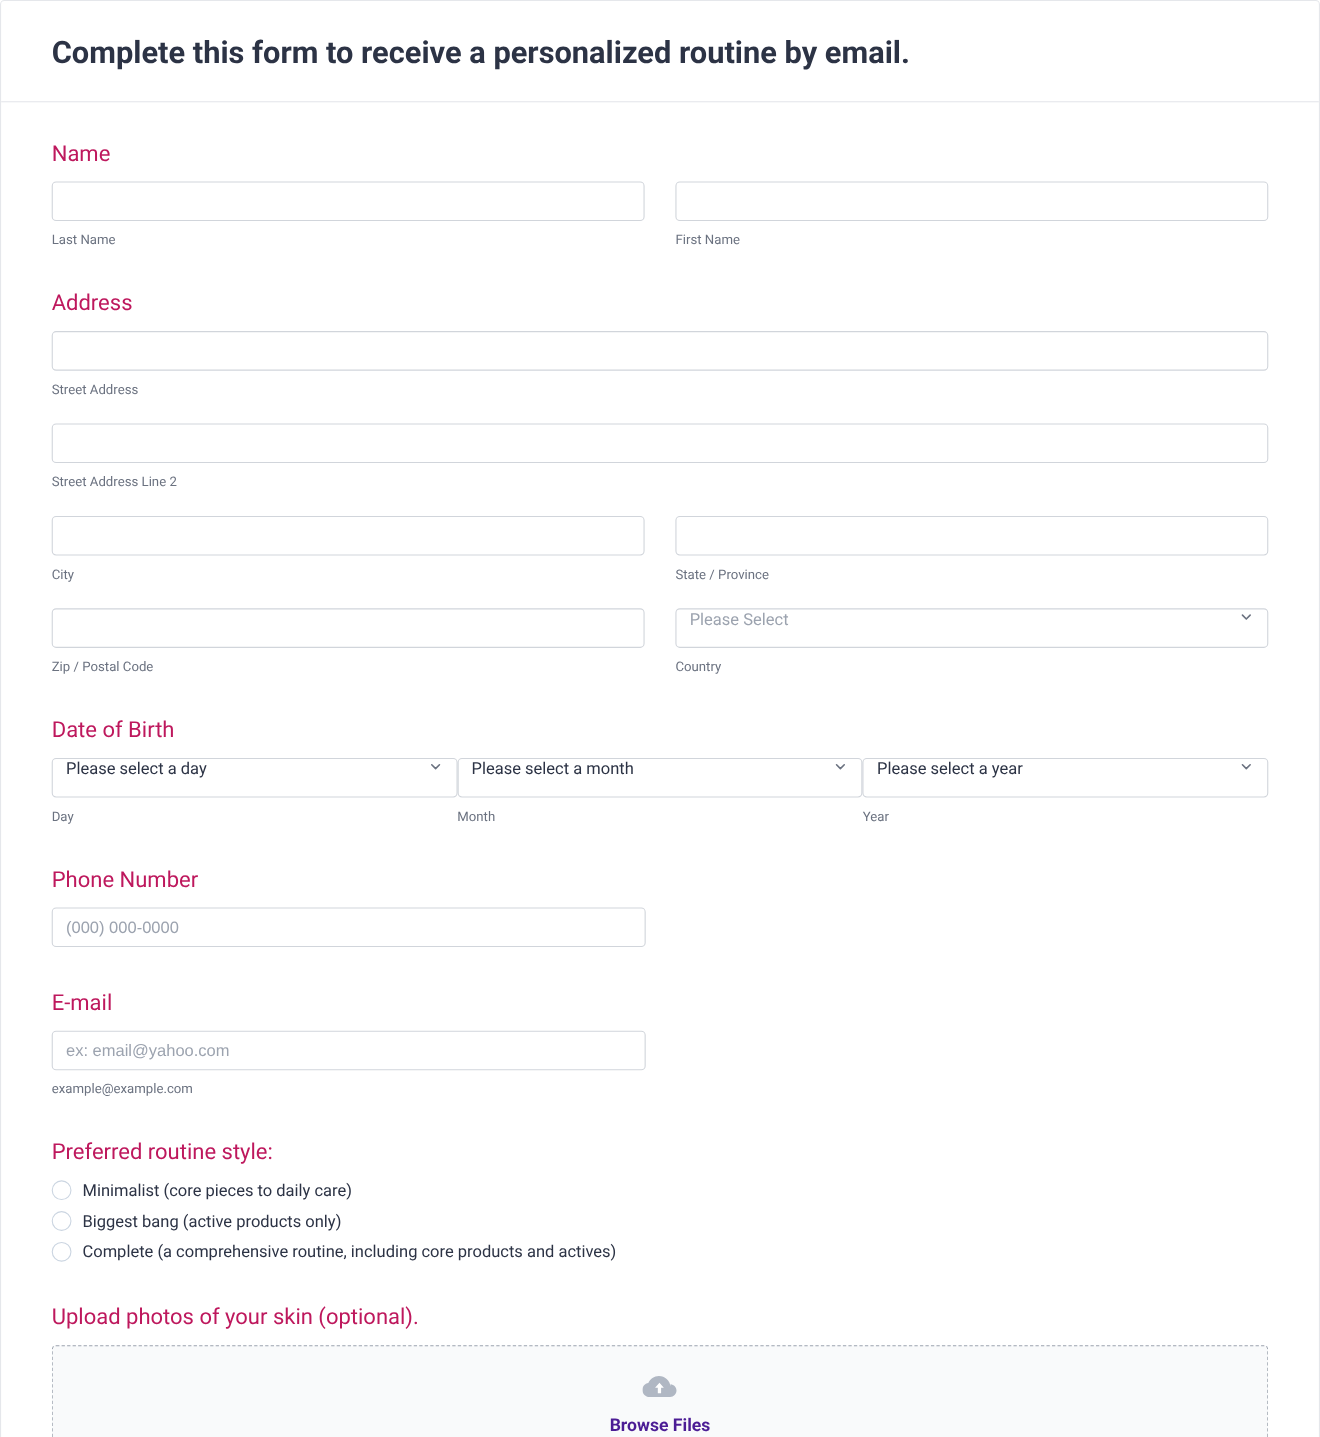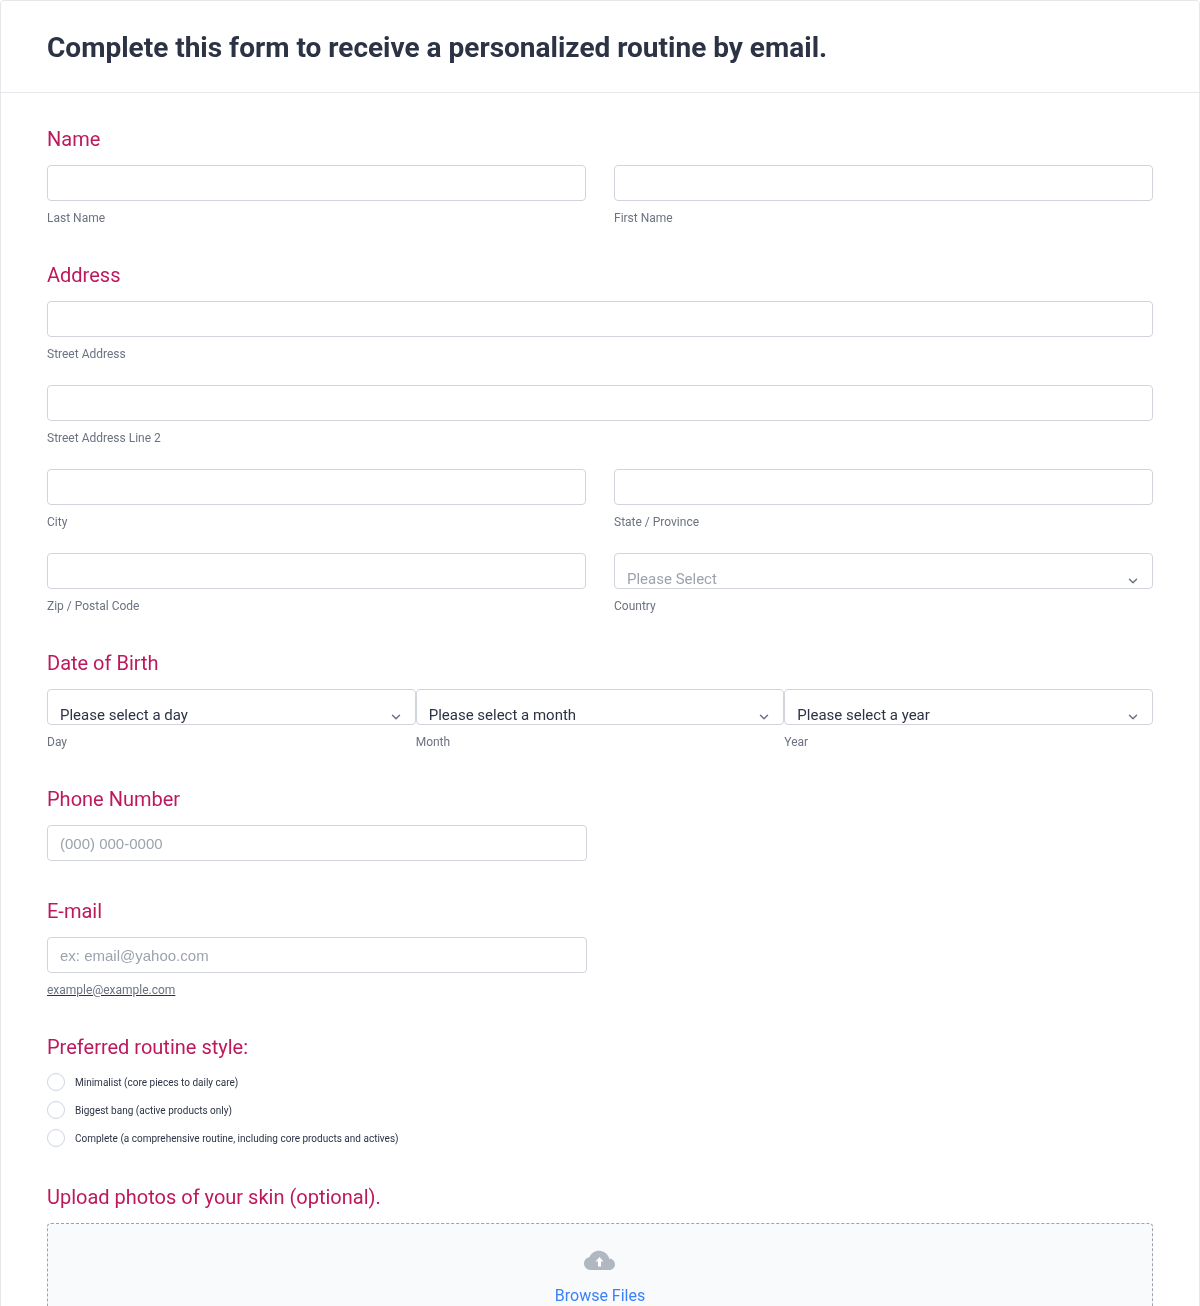--- a/index.html
+++ b/index.html
@@ -65,41 +65,40 @@
       color: #9ca3af;
     }
     .sublabel {
       font-size: 12px;
       color: #6b7280;
       margin-top: 10px;
       display: block;
     }
     .select-box {
       display: flex;
-      align-items: flex-end;
+      align-items: flex-start;
       justify-content: space-between;
       cursor: pointer;
       color: #9ca3af;
     }
     .select-box.dark-text {
       color: #2c3345;
     }
     .chevron {
       width: 14px;
       height: 14px;
       flex-shrink: 0;
     }
     .chevron svg {
       width: 100%;
       height: 100%;
       display: block;
     }
     .phone-email {
       width: 540px;
-      text-decoration: underline;
     }
     .radio-group {
       display: flex;
       flex-direction: column;
       gap: 10px;
       margin-top: 2px;
     }
     .radio-item {
       display: flex;
       align-items: center;
@@ -107,21 +106,21 @@
     }
     .radio-circle {
       width: 18px;
       height: 18px;
       border: 1.5px solid #cbd5e1;
       border-radius: 50%;
       flex-shrink: 0;
       cursor: pointer;
     }
     .radio-label {
-      font-size: 10px;
+      font-size: 15px;
       color: #2c3345;
       cursor: pointer;
     }
     .upload-box {
       border: 1px dashed #9ca3af;
       border-radius: 4px;
       background: #f9fafb;
       padding: 24px 0 26px 0;
       display: flex;
       flex-direction: column;
@@ -130,22 +129,22 @@
       cursor: pointer;
       margin-top: 4px;
     }
     .upload-icon {
       width: 32px;
       height: 28px;
       margin-bottom: 10px;
     }
     .upload-title {
       font-size: 16px;
-      font-weight: 400;
-      color: #3b82f6;
+      font-weight: 700;
+      color: #4c1d95;
       margin-bottom: 4px;
     }
     .upload-sub {
       font-size: 14px;
       color: #6b7280;
       margin-top: 32px;
     }
     .address-row {
       margin-bottom: 24px;
     }

